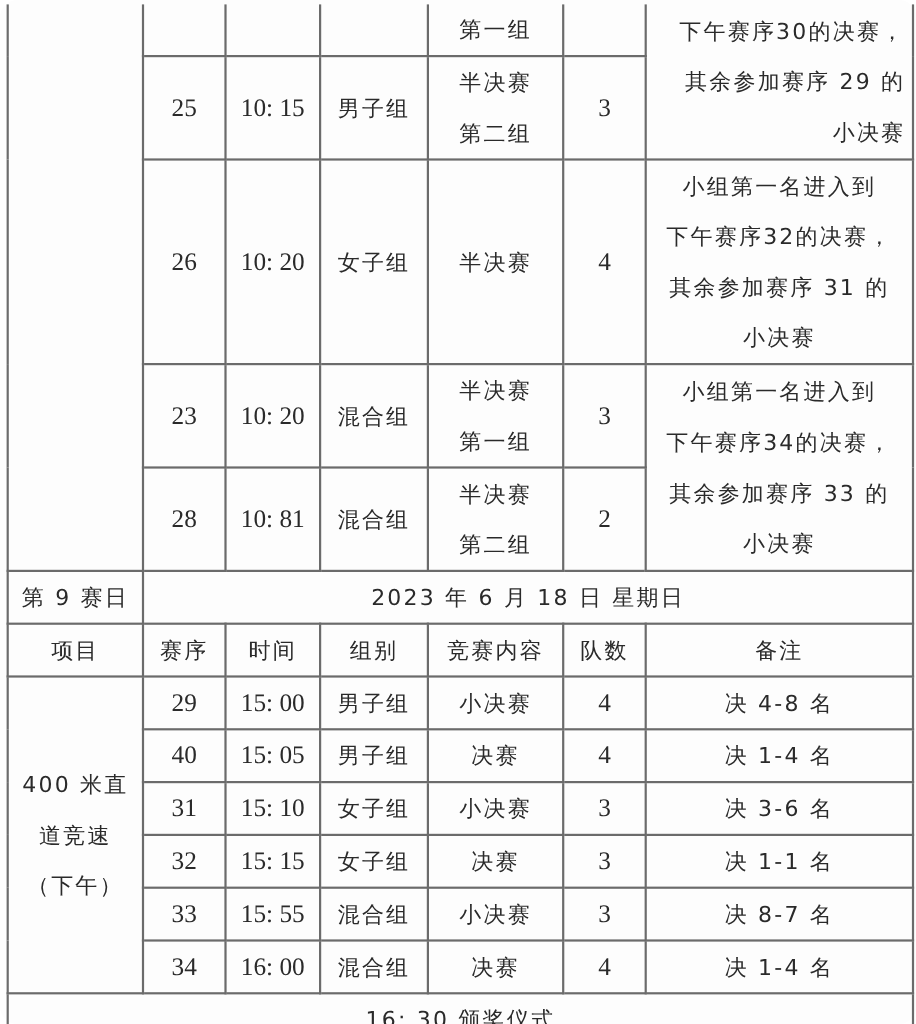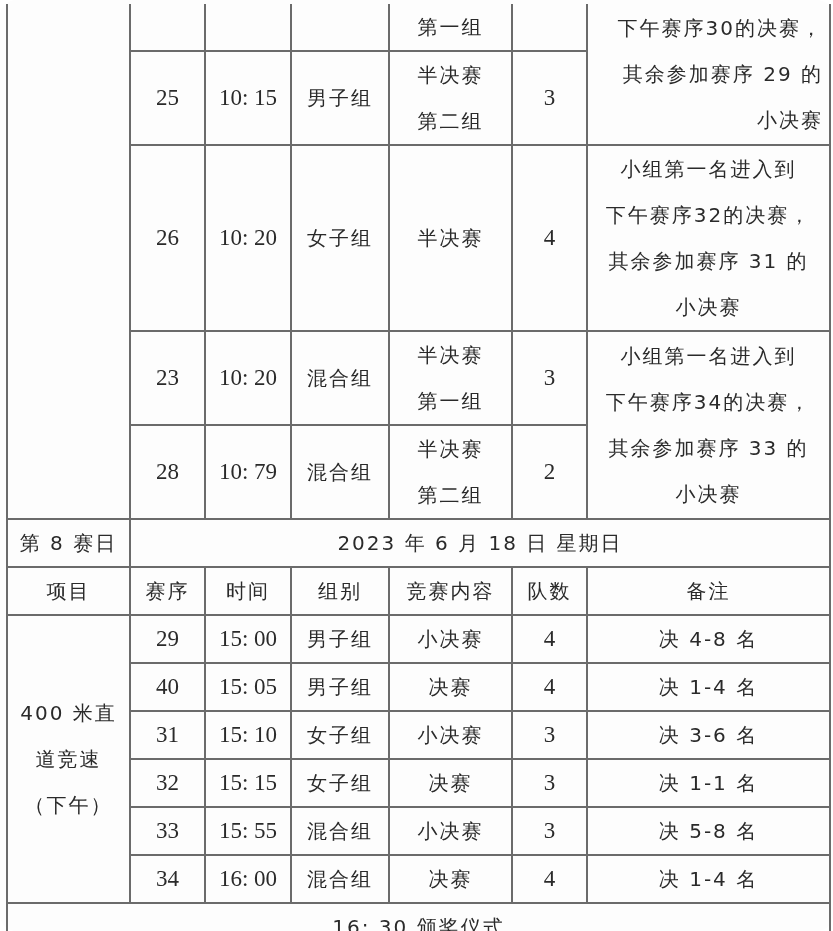--- a/index.html
+++ b/index.html
@@ -127,31 +127,31 @@
       <td rowspan="2" class="note">
         <span class="line cjk">小组第一名进入到</span>
         <span class="line cjk">下午赛序34的决赛，</span>
         <span class="line cjk">其余参加赛序 33 的</span>
         <span class="line cjk">小决赛</span>
       </td>
     </tr>
 
     <tr style="height:92px">
       <td><span class="num">28</span></td>
-      <td><span class="num">10: 79</span></td>
+      <td><span class="num">10: 81</span></td>
       <td><span class="cjk">混合组</span></td>
       <td class="multi">
         <span class="line cjk">半决赛</span>
         <span class="line cjk">第二组</span>
       </td>
       <td><span class="num">2</span></td>
     </tr>
 
     <tr style="height:47px">
-      <td><span class="cjk">第 8 赛日</span></td>
+      <td><span class="cjk">第 9 赛日</span></td>
       <td colspan="6"><span class="cjk">2023 年 6 月 18 日  星期日</span></td>
     </tr>
 
     <tr style="height:46px">
       <td><span class="cjk">项目</span></td>
       <td><span class="cjk">赛序</span></td>
       <td><span class="cjk">时间</span></td>
       <td><span class="cjk">组别</span></td>
       <td><span class="cjk">竞赛内容</span></td>
       <td><span class="cjk">队数</span></td>
@@ -194,21 +194,21 @@
       <td><span class="cjk">决赛</span></td>
       <td><span class="num">3</span></td>
       <td><span class="cjk">决 1-1 名</span></td>
     </tr>
     <tr style="height:46px">
       <td><span class="num">33</span></td>
       <td><span class="num">15: 55</span></td>
       <td><span class="cjk">混合组</span></td>
       <td><span class="cjk">小决赛</span></td>
       <td><span class="num">3</span></td>
-      <td><span class="cjk">决 5-8 名</span></td>
+      <td><span class="cjk">决 8-7 名</span></td>
     </tr>
     <tr style="height:45px">
       <td><span class="num">34</span></td>
       <td><span class="num">16: 00</span></td>
       <td><span class="cjk">混合组</span></td>
       <td><span class="cjk">决赛</span></td>
       <td><span class="num">4</span></td>
       <td><span class="cjk">决 1-4 名</span></td>
     </tr>
 

